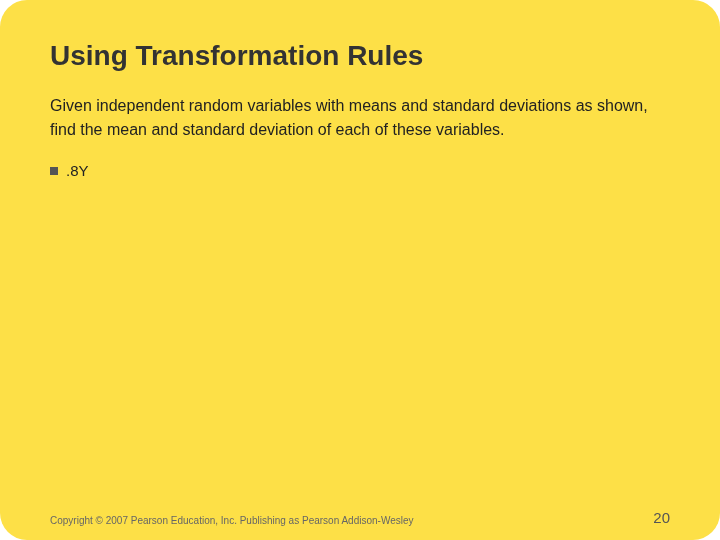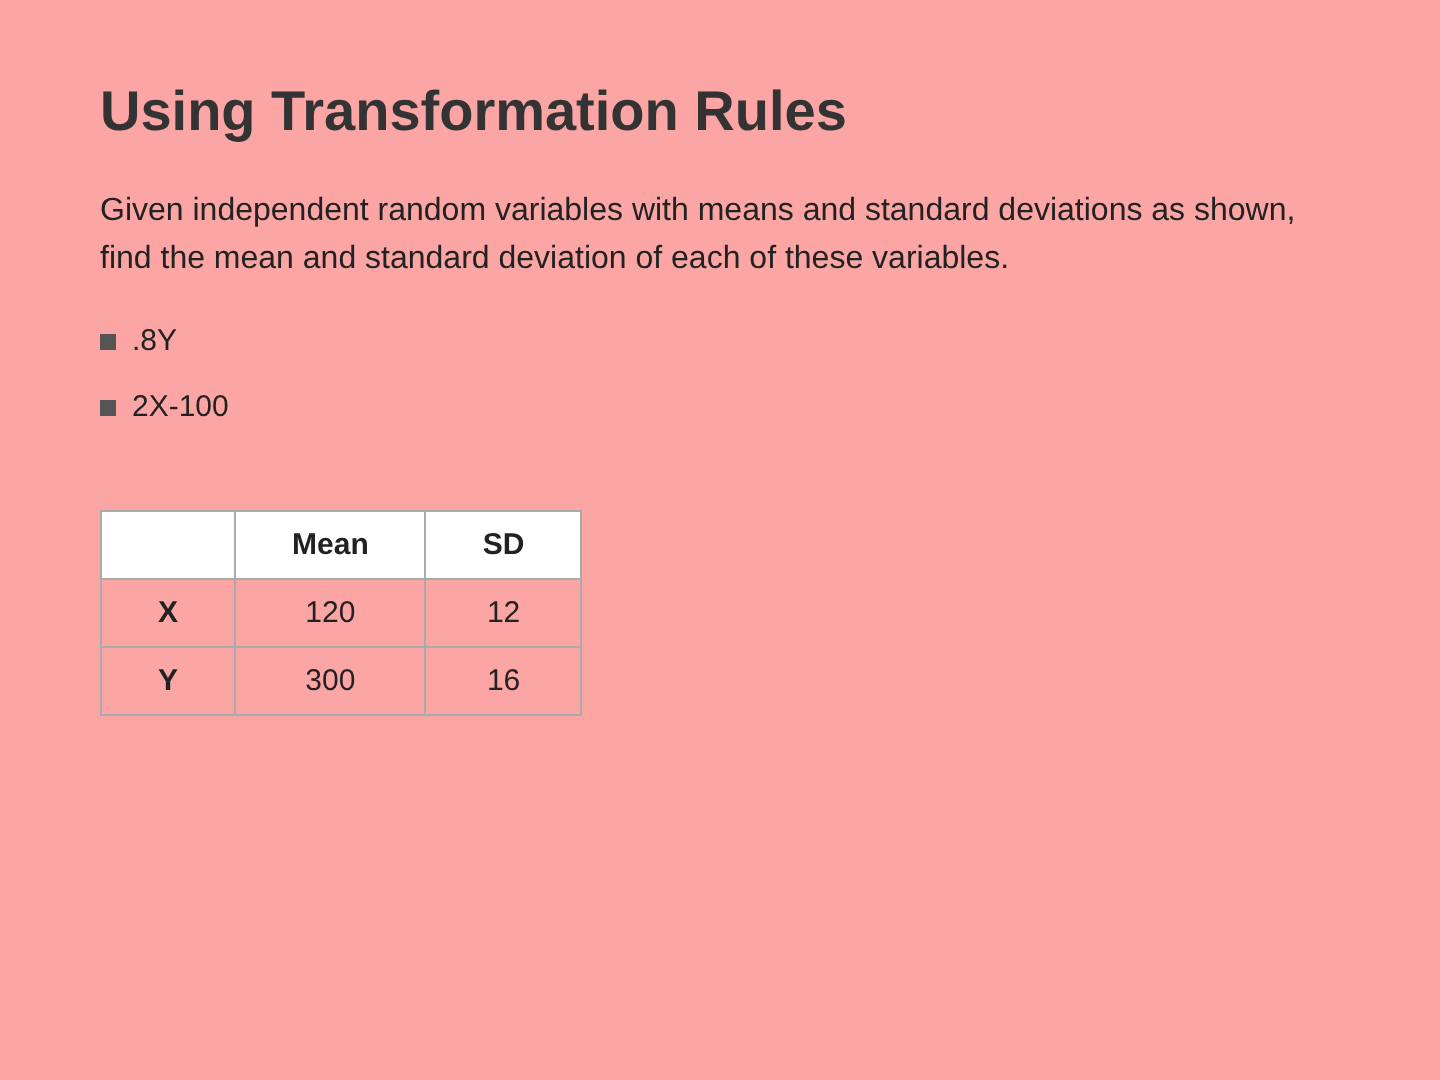--- a/index.html
+++ b/index.html
@@ -13,23 +13,24 @@
       height: 540px;
       background: #ffffff;
       font-family: Arial, sans-serif;
       overflow: hidden;
       position: relative;
     }
 
     .slide {
       width: 720px;
       height: 540px;
-      background: #fca5a5;
+      background: #fde047;
       padding: 40px 50px 30px 50px;
       position: relative;
+      border-radius: 27px;
     }
 
     .title {
       font-size: 28px;
       font-weight: bold;
       color: #333333;
       margin-bottom: 22px;
     }
 
     .intro-text {
@@ -128,46 +129,23 @@
     <span>Given independent random variables with means and standard deviations as shown, find the mean and standard deviation of each of these variables.</span>
   </div>
 
   <div class="content-area">
 
     <ul class="bullet-list">
       <li>
         <span class="bullet-square"></span>
         <span>.8Y</span>
       </li>
-      <li>
-        <span class="bullet-square"></span>
-        <span>2X-100</span>
-      </li>
     </ul>
 
-    <div class="table-wrapper">
-      <table>
-        <thead>
-          <tr>
-            <td></td>
-            <td>Mean</td>
-            <td>SD</td>
-          </tr>
-        </thead>
-        <tbody>
-          <tr>
-            <td>X</td>
-            <td>120</td>
-            <td>12</td>
-          </tr>
-          <tr>
-            <td>Y</td>
-            <td>300</td>
-            <td>16</td>
-          </tr>
-        </tbody>
-      </table>
-    </div>
 
   </div>
 
+  <div class="footer">
+    <span class="footer-text">Copyright © 2007 Pearson Education, Inc. Publishing as Pearson Addison-Wesley</span>
+    <span class="page-number">20</span>
+  </div>
 
 </div>
 
 </body></html>

